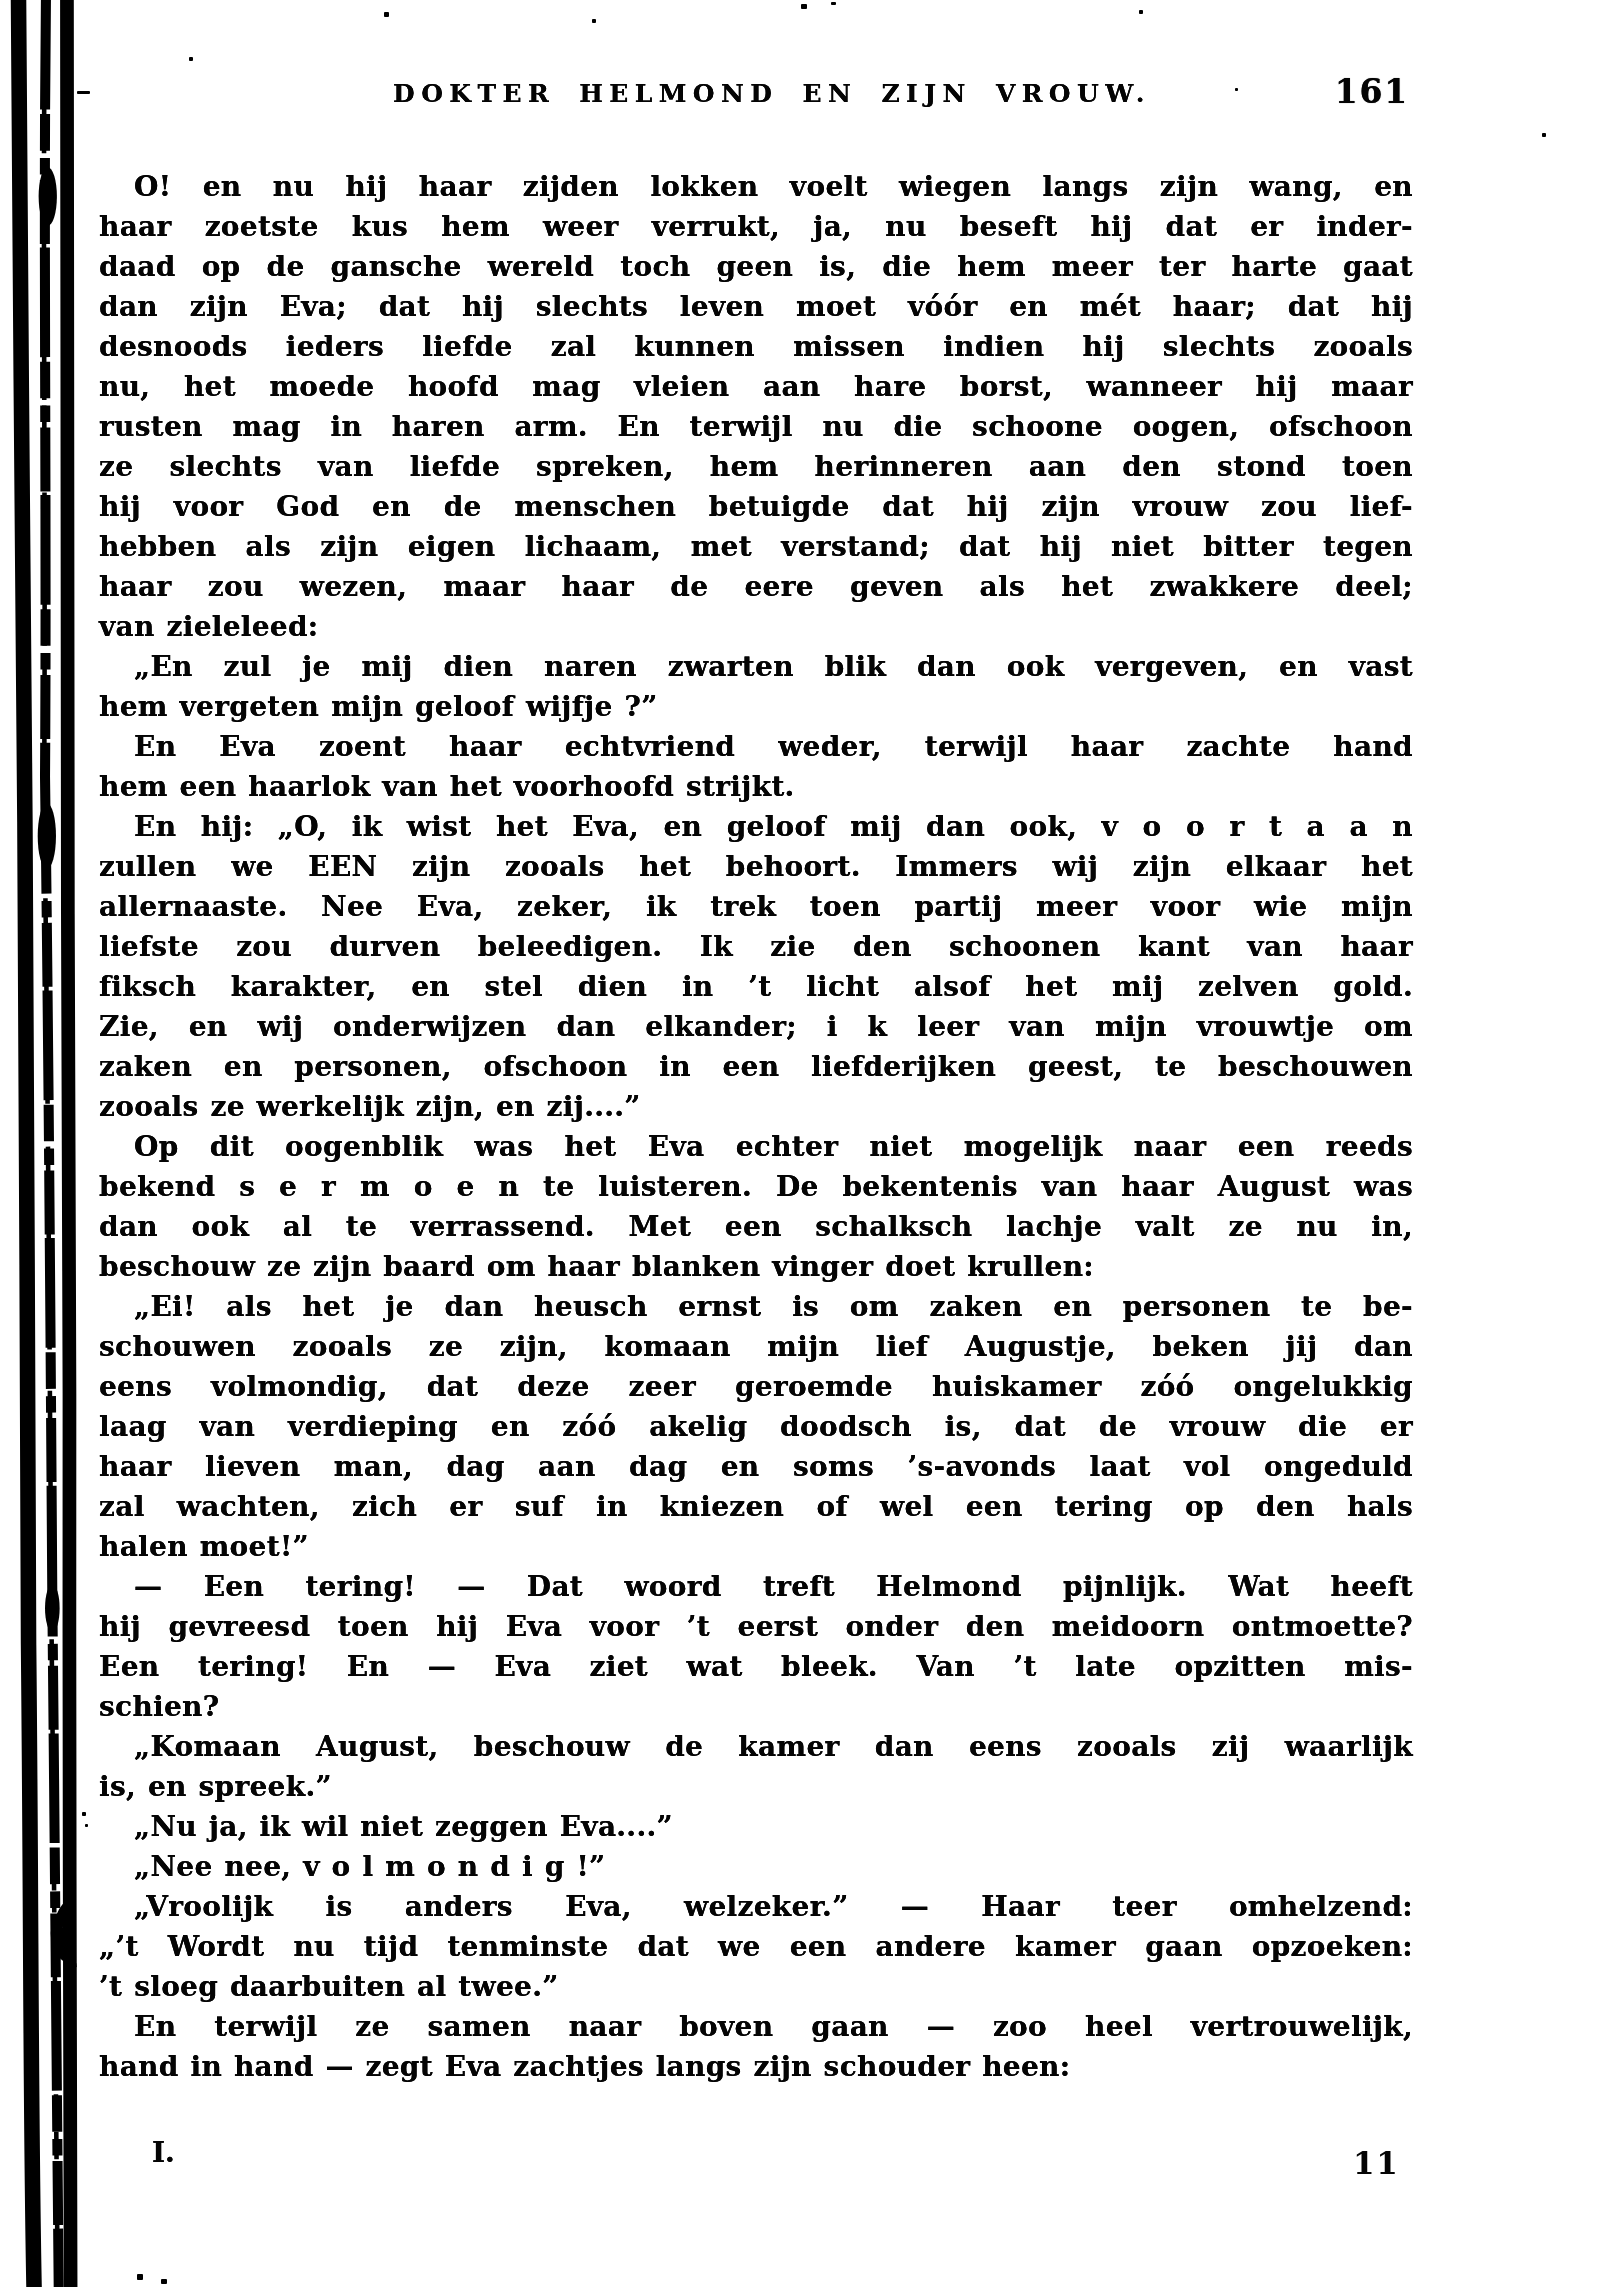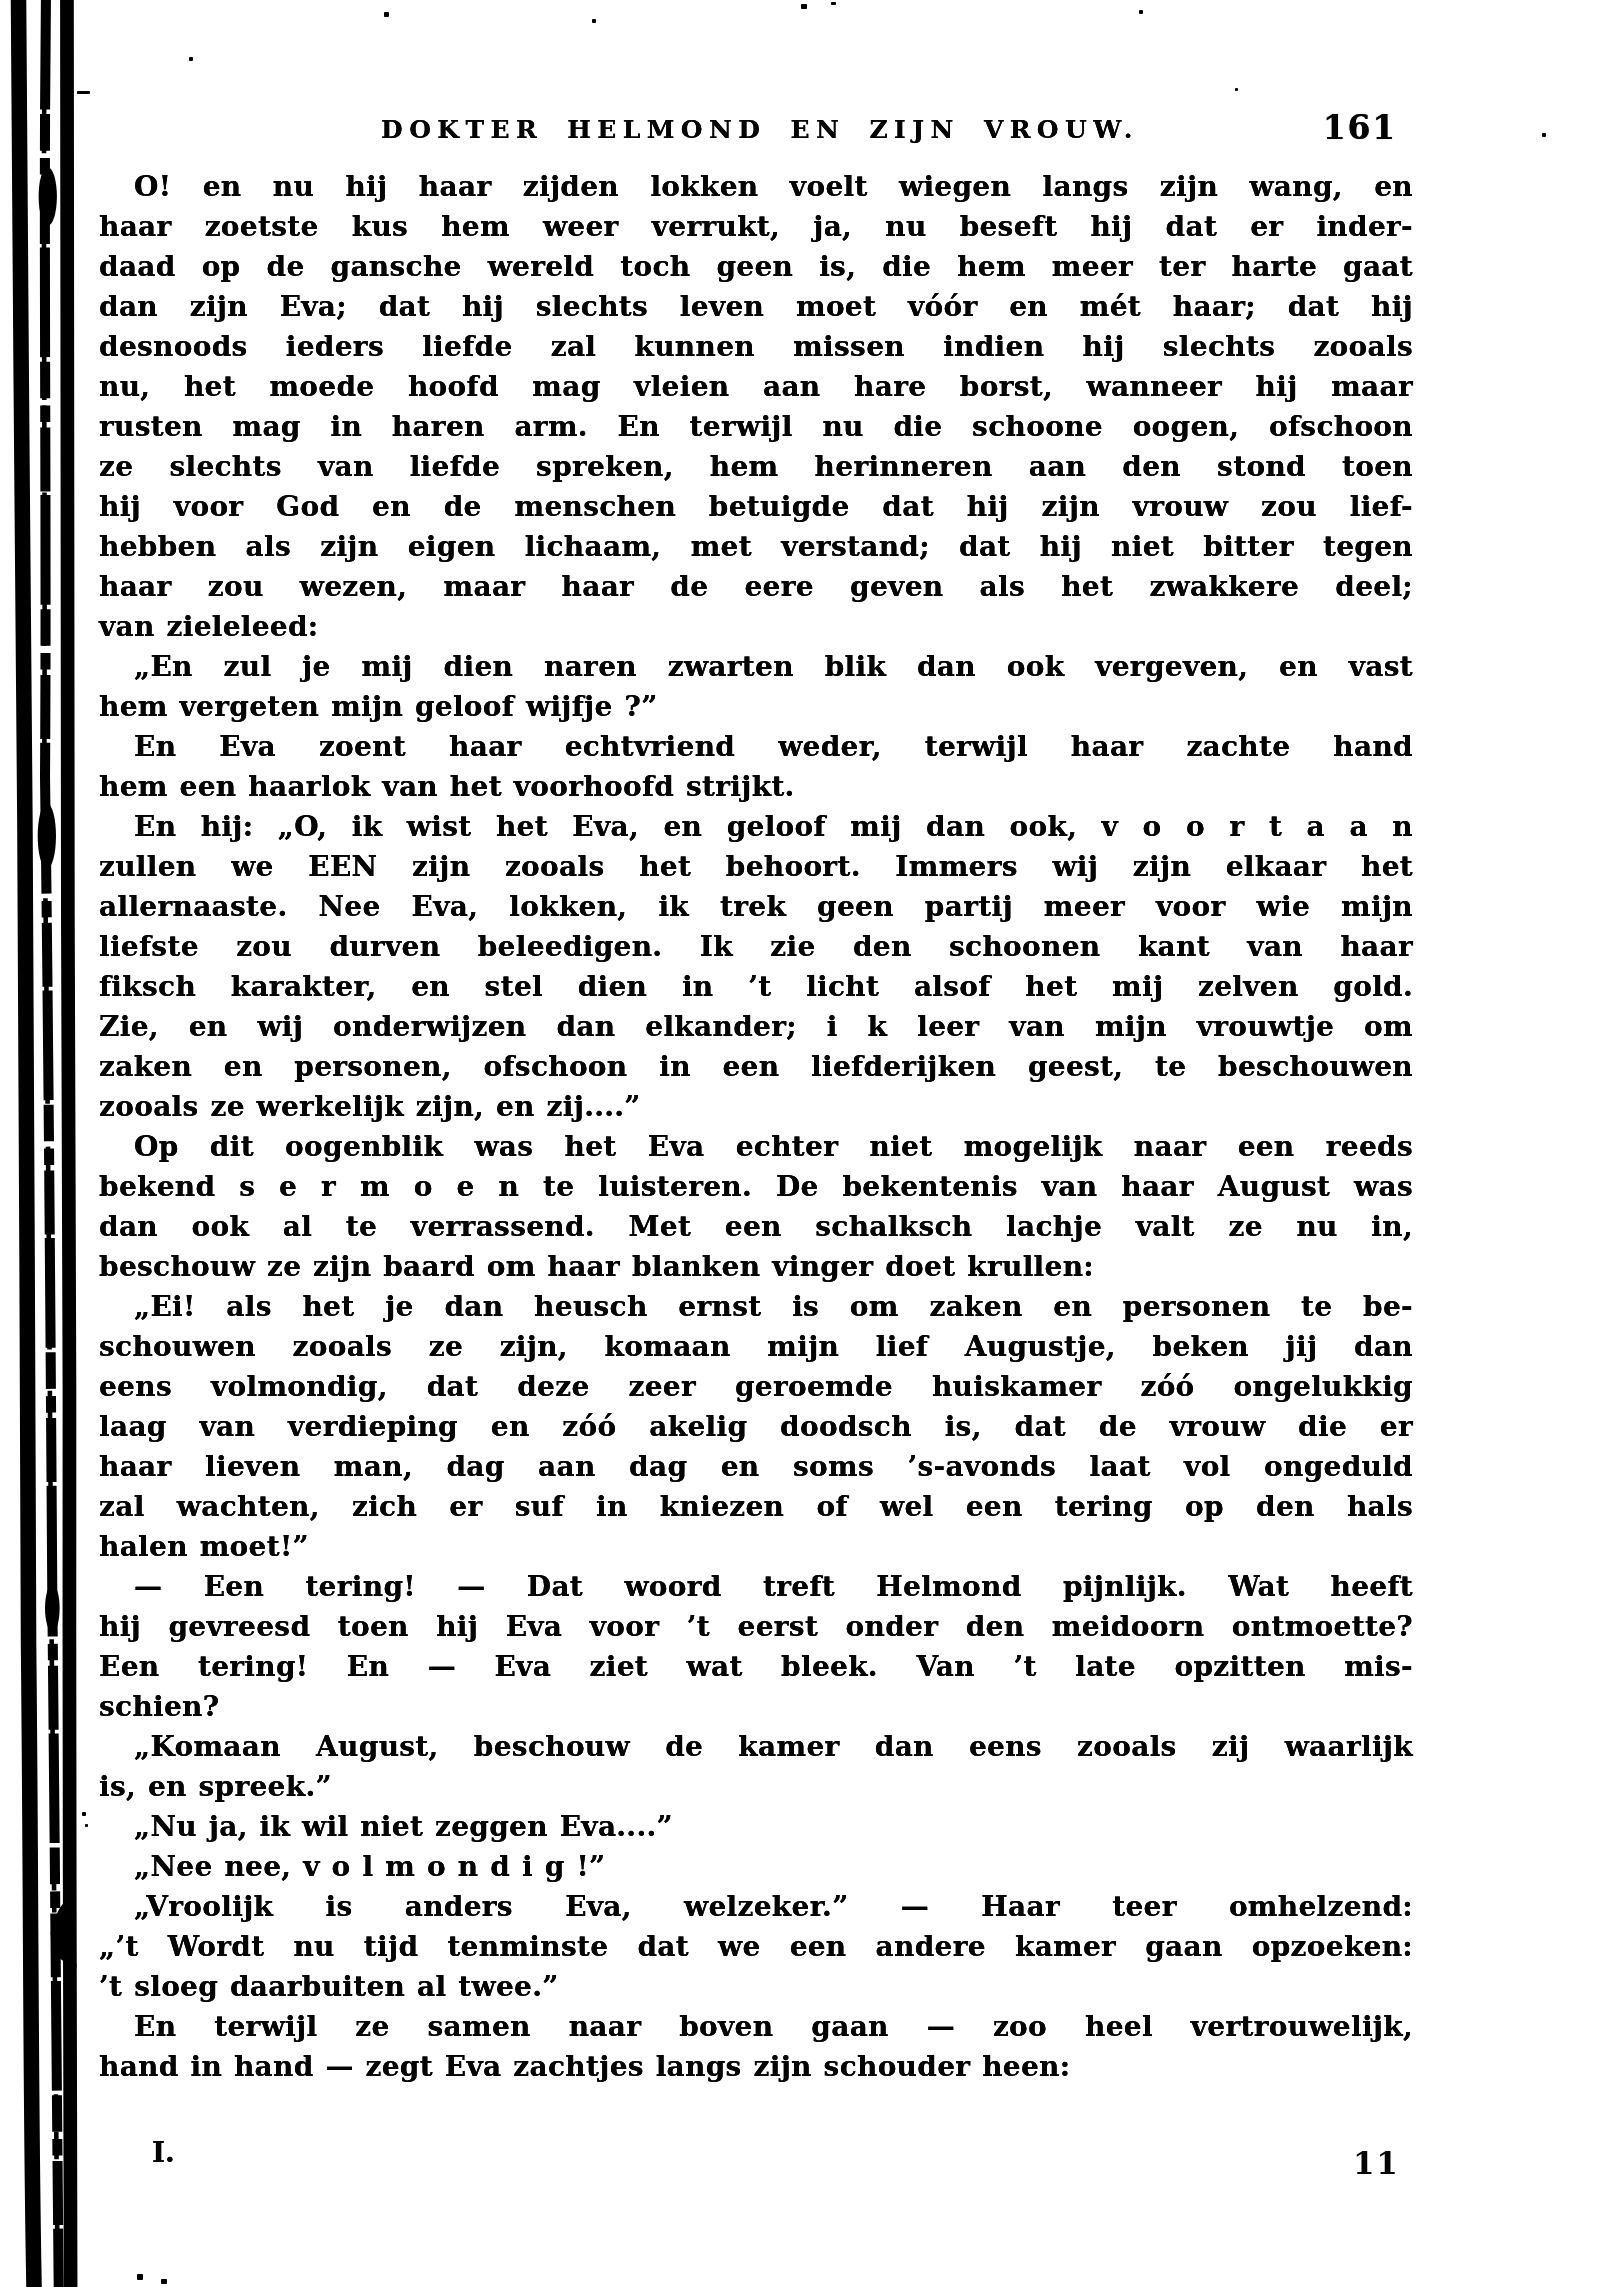--- a/index.html
+++ b/index.html
@@ -9,21 +9,21 @@
     height: 2288px;
     background: #ffffff;
     overflow: hidden;
     font-family: "DejaVu Serif", "Liberation Serif", serif;
     color: #040404;
   }
   
   .binding { position: absolute; left: 0; top: 0; }
   
   .textblock { position: absolute; left: 99px; top: 0; width: 1314px; height: 2288px; }
-  .running-header { position: absolute; top: 79px; left: 4px; width: 100%; height: 44px; margin-top: 36px; }
+  .running-header { position: absolute; top: 79px; left: 16px; width: 100%; height: 44px; }
   .running-header .htitle {
     display: block; text-align: center;
     font-size: 25px; font-weight: 700; letter-spacing: 6.4px;
     word-spacing: 9.1px;
     text-shadow: 0 0 0.6px #000;
   }
   .running-header .pagenum {
     position: absolute; right: 20px; top: -7.3px;
     font-size: 33px; font-weight: 700; letter-spacing: 1.8px;
     text-shadow: 0 0 0.7px #000;
@@ -110,21 +110,21 @@
         <div class="line">hij voor God en de menschen betuigde dat hij zijn vrouw zou lief-</div>
         <div class="line">hebben als zijn eigen lichaam, met verstand; dat hij niet bitter tegen</div>
         <div class="line">haar zou wezen, maar haar de eere geven als het zwakkere deel;</div>
         <div class="line last">van zieleleed:</div>
         <div class="line indent">„En zul je mij dien naren zwarten blik dan ook vergeven, en vast</div>
         <div class="line last">hem vergeten mijn geloof wijfje ?”</div>
         <div class="line indent">En Eva zoent haar echtvriend weder, terwijl haar zachte hand</div>
         <div class="line last">hem een haarlok van het voorhoofd strijkt.</div>
         <div class="line indent">En hij: „O, ik wist het Eva, en geloof mij dan ook, v o o r t a a n</div>
         <div class="line">zullen we EEN zijn zooals het behoort. Immers wij zijn elkaar het</div>
-        <div class="line">allernaaste. Nee Eva, lokken, ik trek geen partij meer voor wie mijn</div>
+        <div class="line">allernaaste. Nee Eva, zeker, ik trek toen partij meer voor wie mijn</div>
         <div class="line">liefste zou durven beleedigen. Ik zie den schoonen kant van haar</div>
         <div class="line">fiksch karakter, en stel dien in ’t licht alsof het mij zelven gold.</div>
         <div class="line">Zie, en wij onderwijzen dan elkander; i k leer van mijn vrouwtje om</div>
         <div class="line">zaken en personen, ofschoon in een liefderijken geest, te beschouwen</div>
         <div class="line last">zooals ze werkelijk zijn, en zij....”</div>
         <div class="line indent">Op dit oogenblik was het Eva echter niet mogelijk naar een reeds</div>
         <div class="line">bekend s e r m o e n te luisteren. De bekentenis van haar August was</div>
         <div class="line">dan ook al te verrassend. Met een schalksch lachje valt ze nu in,</div>
         <div class="line last">beschouw ze zijn baard om haar blanken vinger doet krullen:</div>
         <div class="line indent">„Ei! als het je dan heusch ernst is om zaken en personen te be-</div>

